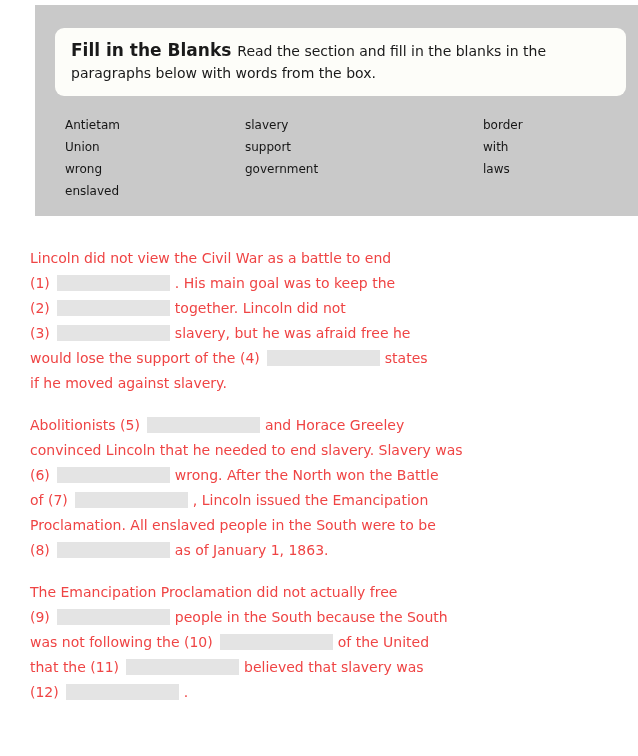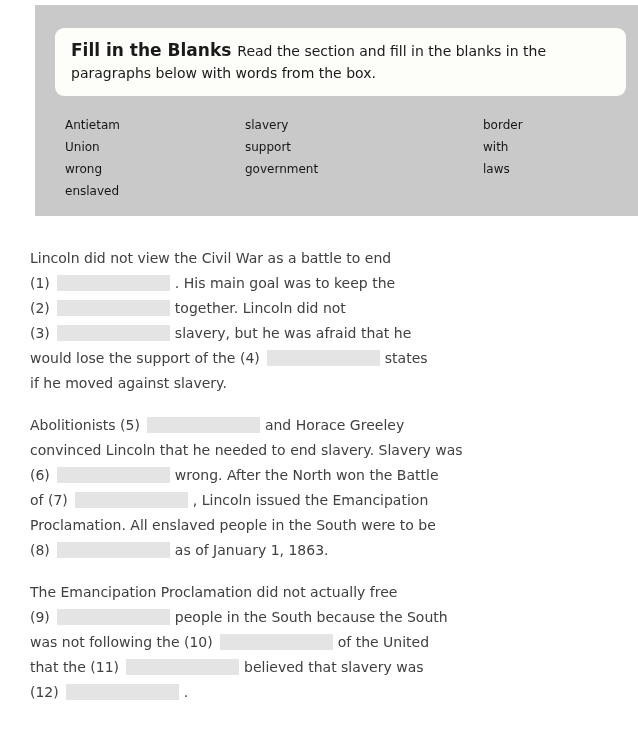--- a/index.html
+++ b/index.html
@@ -50,21 +50,21 @@
     grid-template-columns: 180px 238px 1fr;
     font-size: 12px;
     line-height: 22px;
     color: #161616;
   }
   .wb-col { display: flex; flex-direction: column; }
   .paragraphs {
     margin-left: 30px;
     margin-top: 30px;
     font-size: 14px;
-    color: #404040;
+    color: #ef4444;
   }
   .para { margin-bottom: 17px; }
   .line {
     height: 25px;
     line-height: 25px;
     white-space: nowrap;
   }
   .blank-num { margin-right: 2px; }
   .blank {
     display: inline-block;
@@ -102,21 +102,21 @@
           <div class="wb-word">laws</div>
         </div>
       </div>
   </div>
 
   <div class="paragraphs">
       <div class="para">
         <div class="line"><span>Lincoln did not view the Civil War as a battle to end</span></div>
         <div class="line"><span class="blank-num">(1)</span><span class="blank"></span><span>. His main goal was to keep the</span></div>
         <div class="line"><span class="blank-num">(2)</span><span class="blank"></span><span>together. Lincoln did not</span></div>
-        <div class="line"><span class="blank-num">(3)</span><span class="blank"></span><span>slavery, but he was afraid that he</span></div>
+        <div class="line"><span class="blank-num">(3)</span><span class="blank"></span><span>slavery, but he was afraid free he</span></div>
         <div class="line"><span>would lose the support of the </span><span class="blank-num">(4)</span><span class="blank"></span><span>states</span></div>
         <div class="line"><span>if he moved against slavery.</span></div>
       </div>
       <div class="para">
         <div class="line"><span>Abolitionists </span><span class="blank-num">(5)</span><span class="blank"></span><span>and Horace Greeley</span></div>
         <div class="line"><span>convinced Lincoln that he needed to end slavery. Slavery was</span></div>
         <div class="line"><span class="blank-num">(6)</span><span class="blank"></span><span>wrong. After the North won the Battle</span></div>
         <div class="line"><span>of </span><span class="blank-num">(7)</span><span class="blank"></span><span>, Lincoln issued the Emancipation</span></div>
         <div class="line"><span>Proclamation. All enslaved people in the South were to be</span></div>
         <div class="line"><span class="blank-num">(8)</span><span class="blank"></span><span>as of January 1, 1863.</span></div>

